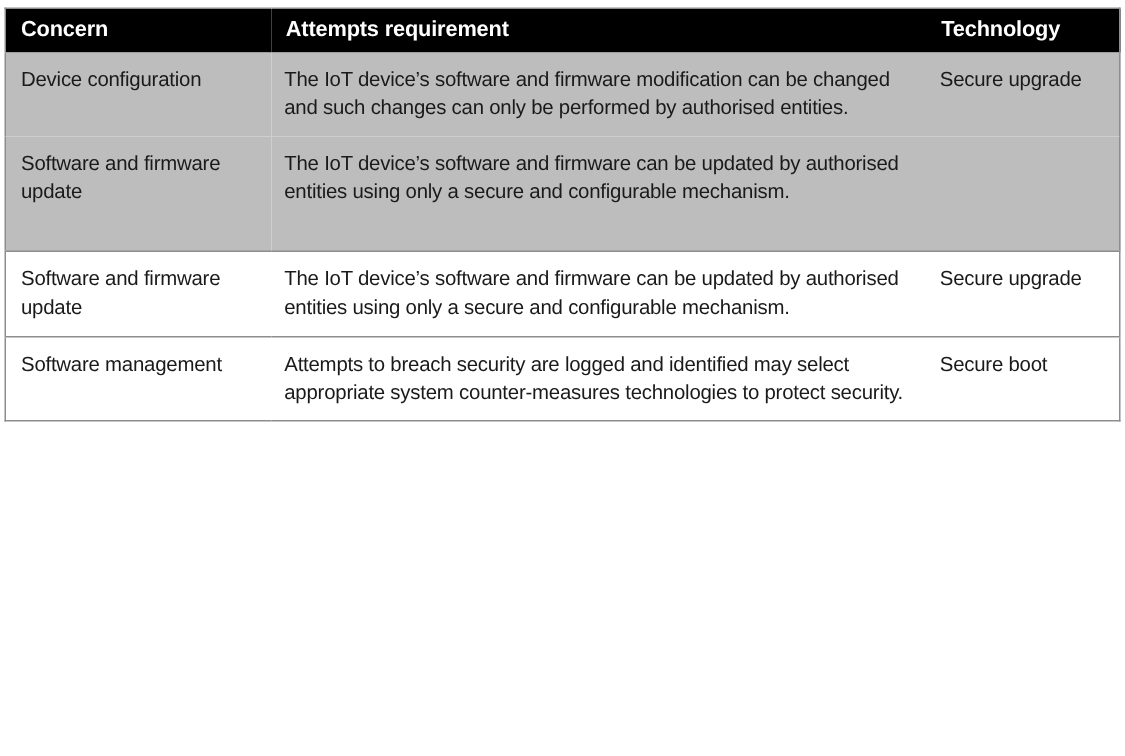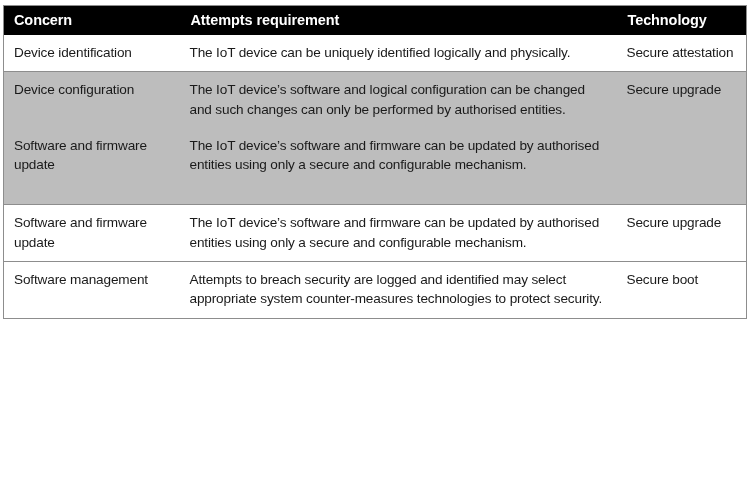--- a/index.html
+++ b/index.html
@@ -85,28 +85,23 @@
       <col class="c-tech">
     </colgroup>
     <thead>
       <tr>
         <th>Concern</th>
         <th>Attempts requirement</th>
         <th>Technology</th>
       </tr>
     </thead>
     <tbody id="table-body">
-        <tr class="band-white sep-below">
-          <td class="col-concern">Device identification</td>
-          <td class="col-req">The IoT device can be uniquely identified logically and physically.</td>
-          <td class="col-tech">Secure attestation</td>
-        </tr>
         <tr class="band-gray no-sep ">
           <td class="col-concern">Device configuration</td>
-          <td class="col-req">The IoT device’s software and logical configuration can be changed and such changes can only be performed by authorised entities.</td>
+          <td class="col-req">The IoT device’s software and firmware modification can be changed and such changes can only be performed by authorised entities.</td>
           <td class="col-tech">Secure upgrade</td>
         </tr>
         <tr class="band-gray sep-below tall">
           <td class="col-concern">Software and firmware update</td>
           <td class="col-req">The IoT device’s software and firmware can be updated by authorised entities using only a secure and configurable mechanism.</td>
           <td class="col-tech"></td>
         </tr>
         <tr class="band-white sep-below">
           <td class="col-concern">Software and firmware update</td>
           <td class="col-req">The IoT device’s software and firmware can be updated by authorised entities using only a secure and configurable mechanism.</td>

